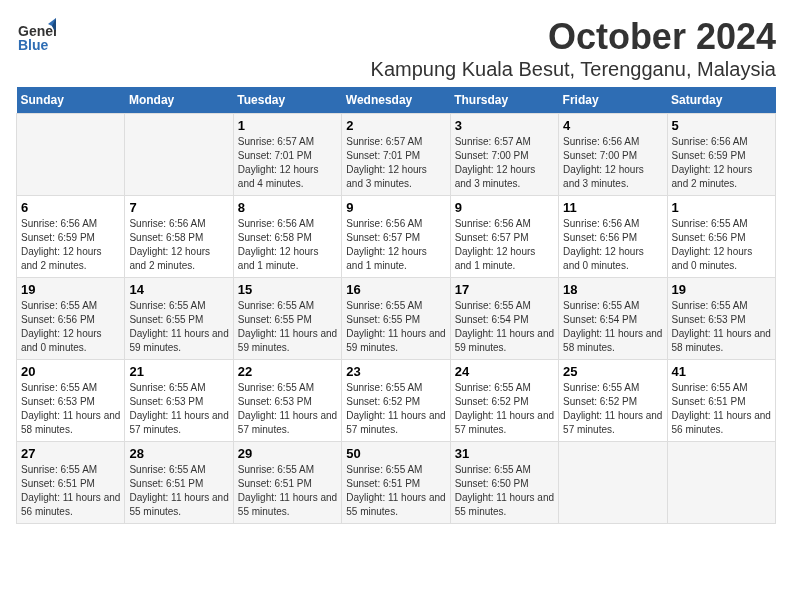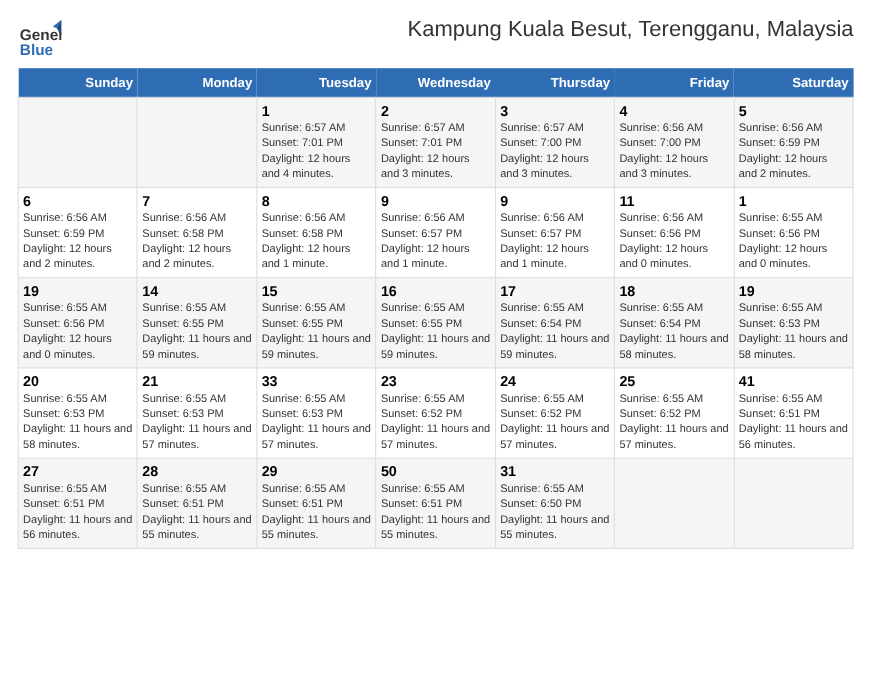--- a/index.html
+++ b/index.html
@@ -37,21 +37,21 @@
       width: 100%;
       border-collapse: collapse;
       font-size: 11px;
     }
     thead tr {
       background-color: #2e6db4;
       color: #fff;
     }
     thead th {
       padding: 6px 4px;
-      text-align: right;
+      text-align: left;
       font-weight: bold;
       font-size: 12px;
     }
     tbody tr {
       vertical-align: top;
     }
     tbody tr:nth-child(odd) {
       background-color: #f5f5f5;
     }
     tbody tr:nth-child(even) {
@@ -92,20 +92,21 @@
     <div class="logo-wrapper">
       <svg width="40" height="40" viewBox="0 0 40 40">
         <text x="2" y="20" font-size="14" font-weight="bold" fill="#333">General</text>
         <text x="2" y="34" font-size="14" font-weight="bold" fill="#2e6db4">Blue</text>
         <polygon points="32,8 40,2 38,12 36,10" fill="#2e6db4"></polygon>
         <polygon points="36,10 40,2 40,14 38,14" fill="#1a4a80"></polygon>
       </svg>
     </div>
   </div>
   <div class="title-block">
+    <div class="main-title">October 2024</div>
     <div class="subtitle">Kampung Kuala Besut, Terengganu, Malaysia</div>
   </div>
 </div>
 
 <table>
   <thead>
     <tr>
     <th>Sunday</th>
         <th>Monday</th>
         <th>Tuesday</th>
@@ -203,21 +204,21 @@
       <tr>
         <td>
           <span class="day-number">20</span>
           <div class="day-detail">Sunrise: 6:55 AM<br>Sunset: 6:53 PM<br>Daylight: 11 hours and 58 minutes.</div>
         </td>
         <td>
           <span class="day-number">21</span>
           <div class="day-detail">Sunrise: 6:55 AM<br>Sunset: 6:53 PM<br>Daylight: 11 hours and 57 minutes.</div>
         </td>
         <td>
-          <span class="day-number">33</span>
+          <span class="day-number">22</span>
           <div class="day-detail">Sunrise: 6:55 AM<br>Sunset: 6:53 PM<br>Daylight: 11 hours and 57 minutes.</div>
         </td>
         <td>
           <span class="day-number">23</span>
           <div class="day-detail">Sunrise: 6:55 AM<br>Sunset: 6:52 PM<br>Daylight: 11 hours and 57 minutes.</div>
         </td>
         <td>
           <span class="day-number">24</span>
           <div class="day-detail">Sunrise: 6:55 AM<br>Sunset: 6:52 PM<br>Daylight: 11 hours and 57 minutes.</div>
         </td>

